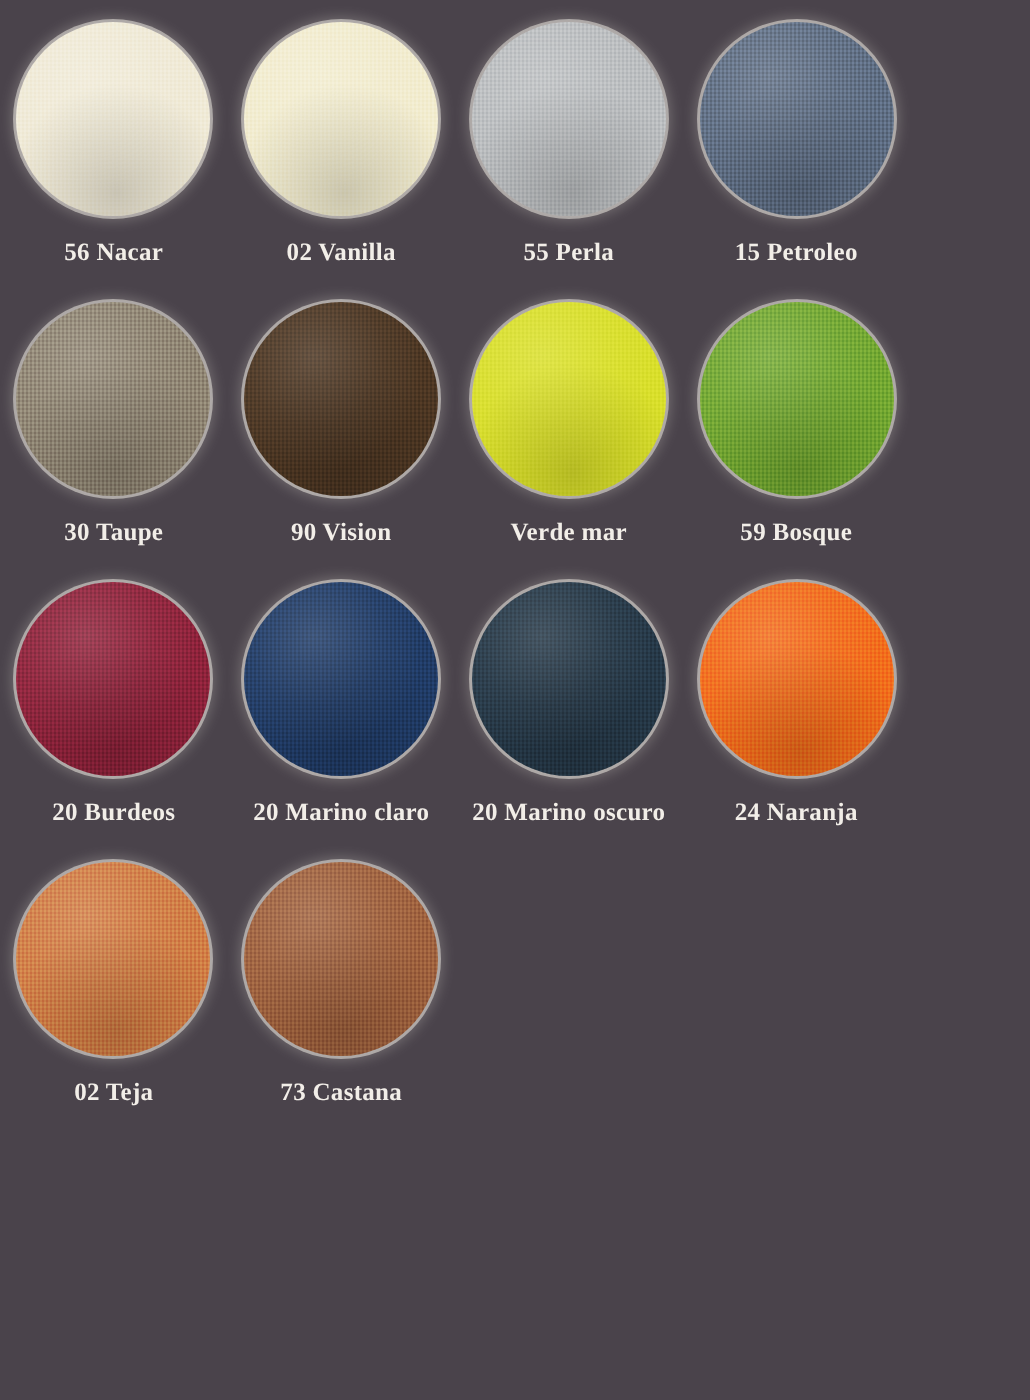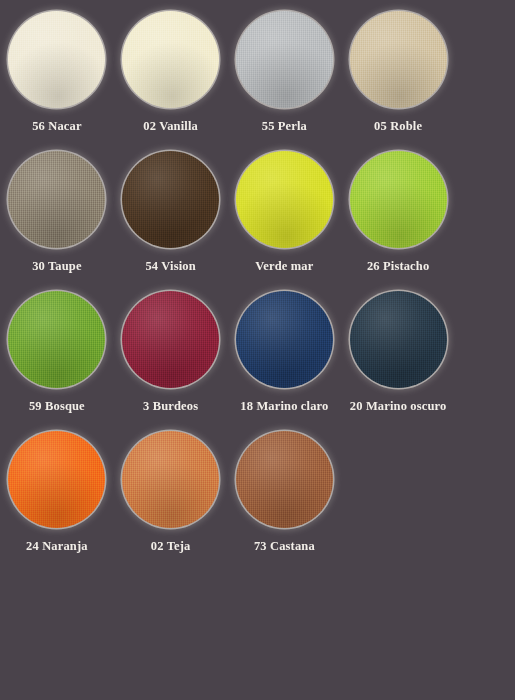--- a/index.html
+++ b/index.html
@@ -110,50 +110,46 @@
     </div>
     <div class="swatch-cell">
       <div class="chip" style="background-color: rgb(242, 236, 206);"></div>
       <div class="chip-label">02 Vanilla</div>
     </div>
     <div class="swatch-cell">
       <div class="chip" style="background-color: rgb(185, 188, 190);"></div>
       <div class="chip-label">55 Perla</div>
     </div>
     <div class="swatch-cell">
-      <div class="chip" style="background-color: rgb(211, 195, 162);"></div>
-      <div class="chip-label">05 Roble</div>
+      <div class="chip" style="background-color: rgb(92, 107, 128);"></div>
+      <div class="chip-label">15 Petroleo</div>
     </div>
     <div class="swatch-cell">
       <div class="chip" style="background-color: rgb(140, 130, 112);"></div>
       <div class="chip-label">30 Taupe</div>
     </div>
     <div class="swatch-cell">
       <div class="chip" style="background-color: rgb(74, 53, 34);"></div>
-      <div class="chip-label">54 Vision</div>
+      <div class="chip-label">90 Vision</div>
     </div>
     <div class="swatch-cell">
       <div class="chip" style="background-color: rgb(216, 222, 42);"></div>
       <div class="chip-label">Verde mar</div>
-    </div>
-    <div class="swatch-cell">
-      <div class="chip" style="background-color: rgb(159, 205, 55);"></div>
-      <div class="chip-label">26 Pistacho</div>
     </div>
     <div class="swatch-cell">
       <div class="chip" style="background-color: rgb(111, 165, 48);"></div>
       <div class="chip-label">59 Bosque</div>
     </div>
     <div class="swatch-cell">
       <div class="chip" style="background-color: rgb(138, 34, 57);"></div>
-      <div class="chip-label">3 Burdeos</div>
+      <div class="chip-label">20 Burdeos</div>
     </div>
     <div class="swatch-cell">
       <div class="chip" style="background-color: rgb(32, 58, 99);"></div>
-      <div class="chip-label">18 Marino claro</div>
+      <div class="chip-label">20 Marino claro</div>
     </div>
     <div class="swatch-cell">
       <div class="chip" style="background-color: rgb(37, 55, 70);"></div>
       <div class="chip-label">20 Marino oscuro</div>
     </div>
     <div class="swatch-cell">
       <div class="chip" style="background-color: rgb(242, 106, 27);"></div>
       <div class="chip-label">24 Naranja</div>
     </div>
     <div class="swatch-cell">

